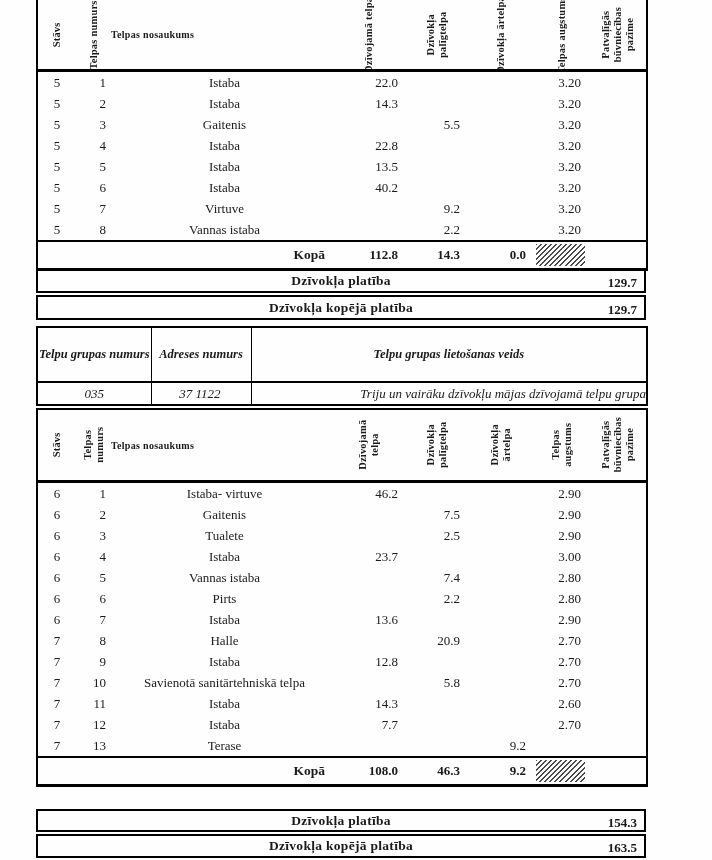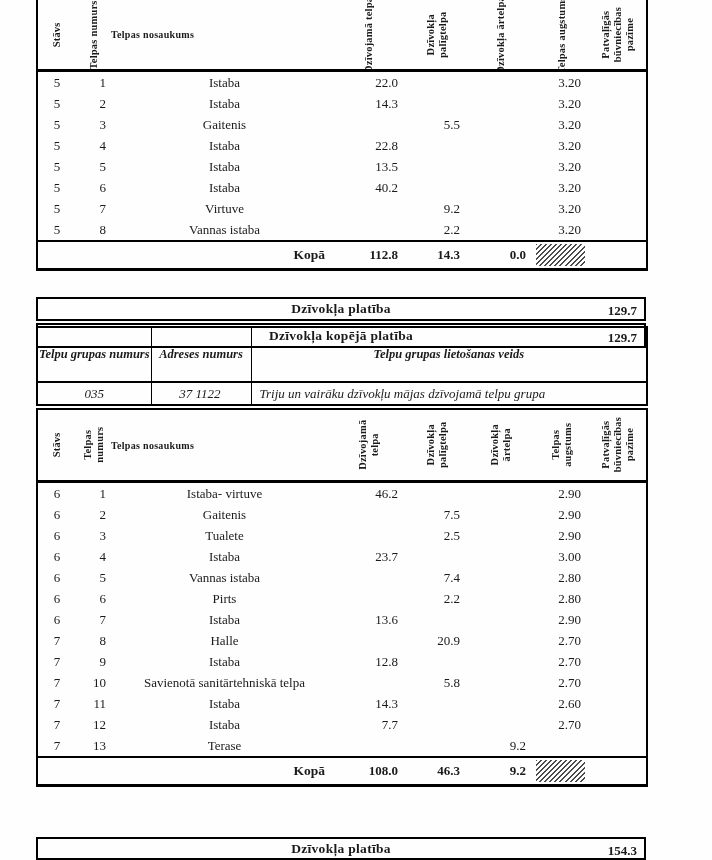--- a/index.html
+++ b/index.html
@@ -36,35 +36,35 @@
   td.c-dziv,td.c-palig,td.c-art,td.c-aug{text-align:right;padding-right:8px;}
   td.c-paz{text-align:left;}
 
   tr.kopa td{border-top:2.5px solid #000;height:22px;font-weight:bold;}
   tr.kopa td.kopa-label{text-align:right;padding-right:6px;font-size:13.5px;margin-top:20px;}
   td.hatch{background:repeating-linear-gradient(135deg,rgba(255,255,255,0) 0 2.2px,#4a4a4a 2.2px 3.6px);
     background-clip:content-box;padding:2px 4px 2px 2px;}
 
   
   .sumrow{position:absolute;left:36px;width:610px;border:2px solid #000;
-    display:flex;align-items:center;box-sizing:border-box;background:#fefefe;margin-top:28px;}
+    display:flex;align-items:center;box-sizing:border-box;background:#fefefe;}
   .sumrow .lbl{flex:1;text-align:center;font-weight:bold;font-size:13.5px;letter-spacing:.3px;}
   .sumrow .val{position:absolute;right:7px;top:4px;bottom:0;display:flex;align-items:center;
     font-weight:bold;font-size:13px;}
 
   
   .grptbl{border:2px solid #000;}
   .grptbl col.g1{width:114px;} .grptbl col.g2{width:100px;} .grptbl col.g3{width:396px;}
   .grptbl th{height:53px;border-bottom:2px solid #000;font-weight:bold;font-size:12.5px;
     text-align:center;line-height:1.25;}
   .grptbl th.v,.grptbl td.v{border-right:1.5px solid #000;}
   .grptbl td{height:21px;font-size:13px;}
   .grptbl td.g-num{text-align:center;}
   .grptbl td.g-adr{text-align:right;padding-right:30px;}
-  .grptbl td.g-use{text-align:left;padding-left:8px;margin-top:24px;}
+  .grptbl td.g-use{text-align:right;padding-left:8px;margin-top:24px;}
 </style>
 </head>
 <body>
 
 <div class="page">
 
   <div class="block h1" style="top:0;">
     <table class="roomtbl">
       <colgroup>
         <col class="w-stavs">

